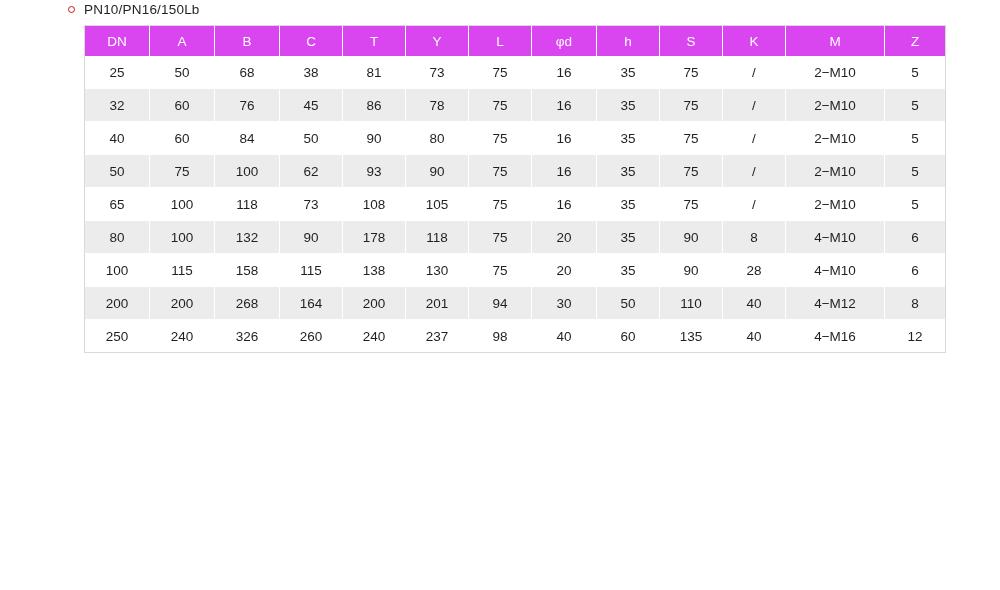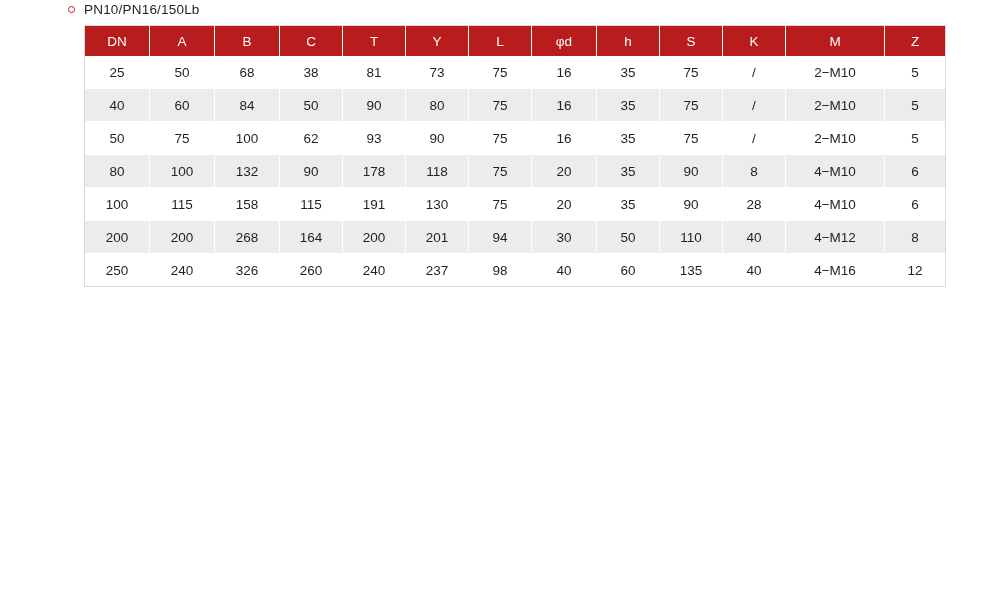--- a/index.html
+++ b/index.html
@@ -56,21 +56,21 @@
     line-height: 16px;
   }
   table.spec {
     position: absolute;
     left: 84px;
     top: 25px;
     border-collapse: collapse;
     table-layout: fixed;
   }
   table.spec th {
-    background: #b91c1c;
+    background: #d946ef;
     color: #ffffff;
     font-weight: normal;
     font-size: 13.5px;
     height: 30px;
     border-right: 1px solid #ffffff;
     text-align: center;
     vertical-align: middle;
     padding: 0;
   }
   table.spec th:last-child {
@@ -150,20 +150,35 @@
             <td>73</td>
             <td>75</td>
             <td>16</td>
             <td>35</td>
             <td>75</td>
             <td>/</td>
             <td>2−M10</td>
             <td>5</td>
           </tr>
           <tr>
+            <td>32</td>
+            <td>60</td>
+            <td>76</td>
+            <td>45</td>
+            <td>86</td>
+            <td>78</td>
+            <td>75</td>
+            <td>16</td>
+            <td>35</td>
+            <td>75</td>
+            <td>/</td>
+            <td>2−M10</td>
+            <td>5</td>
+          </tr>
+          <tr>
             <td>40</td>
             <td>60</td>
             <td>84</td>
             <td>50</td>
             <td>90</td>
             <td>80</td>
             <td>75</td>
             <td>16</td>
             <td>35</td>
             <td>75</td>
@@ -171,20 +186,35 @@
             <td>2−M10</td>
             <td>5</td>
           </tr>
           <tr>
             <td>50</td>
             <td>75</td>
             <td>100</td>
             <td>62</td>
             <td>93</td>
             <td>90</td>
+            <td>75</td>
+            <td>16</td>
+            <td>35</td>
+            <td>75</td>
+            <td>/</td>
+            <td>2−M10</td>
+            <td>5</td>
+          </tr>
+          <tr>
+            <td>65</td>
+            <td>100</td>
+            <td>118</td>
+            <td>73</td>
+            <td>108</td>
+            <td>105</td>
             <td>75</td>
             <td>16</td>
             <td>35</td>
             <td>75</td>
             <td>/</td>
             <td>2−M10</td>
             <td>5</td>
           </tr>
           <tr>
             <td>80</td>
@@ -199,21 +229,21 @@
             <td>90</td>
             <td>8</td>
             <td>4−M10</td>
             <td>6</td>
           </tr>
           <tr>
             <td>100</td>
             <td>115</td>
             <td>158</td>
             <td>115</td>
-            <td>191</td>
+            <td>138</td>
             <td>130</td>
             <td>75</td>
             <td>20</td>
             <td>35</td>
             <td>90</td>
             <td>28</td>
             <td>4−M10</td>
             <td>6</td>
           </tr>
           <tr>

